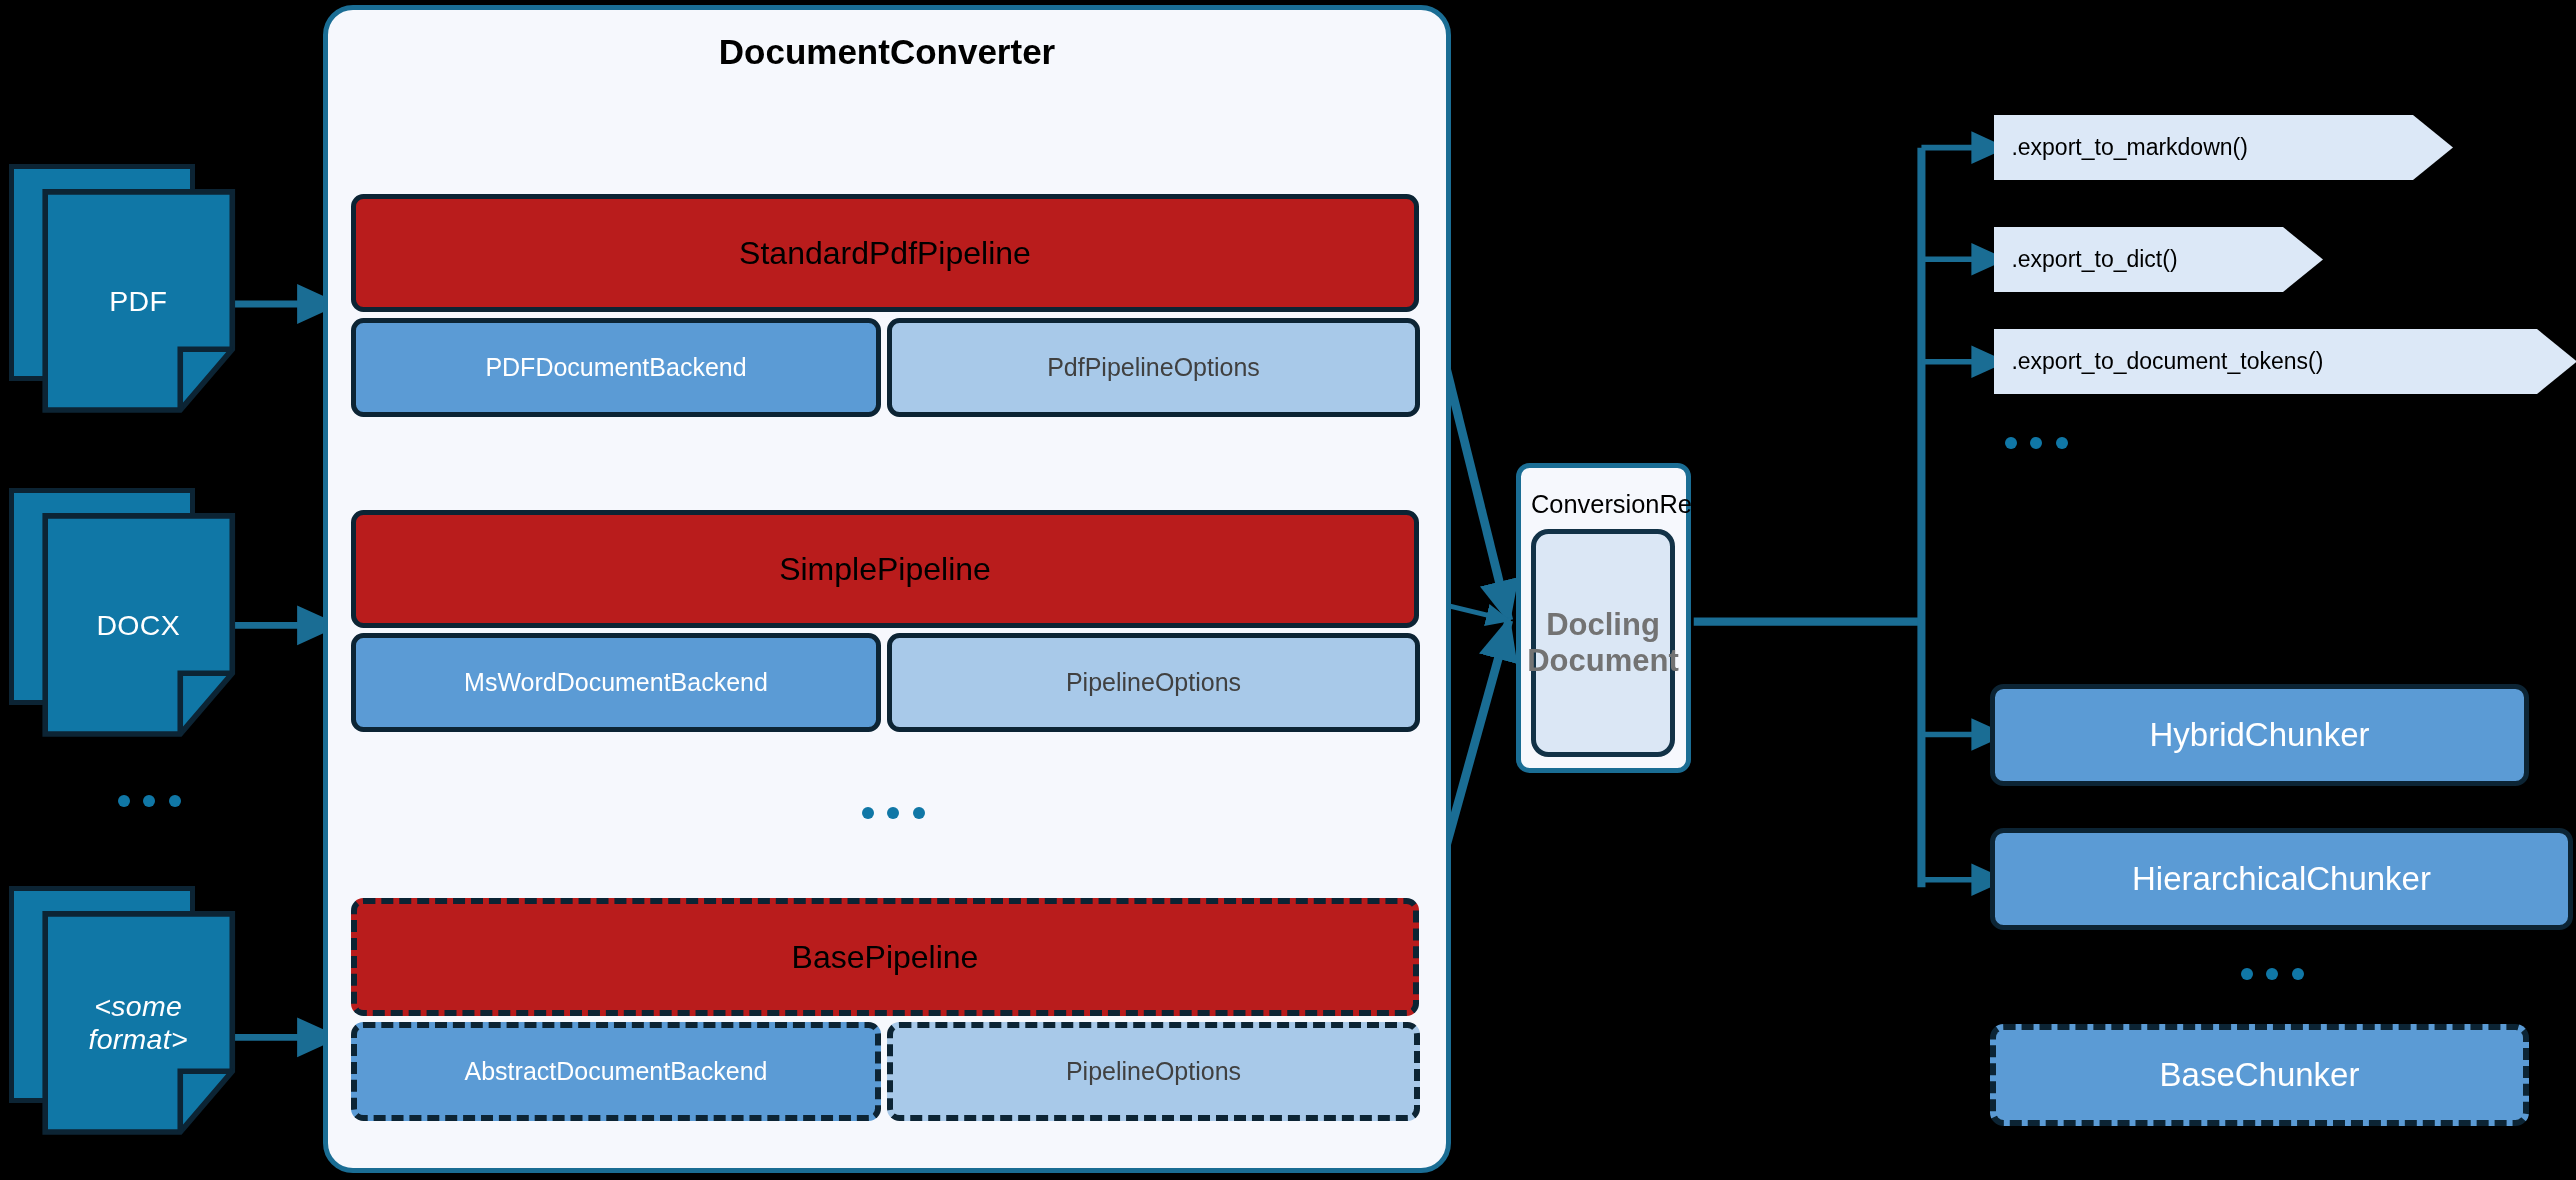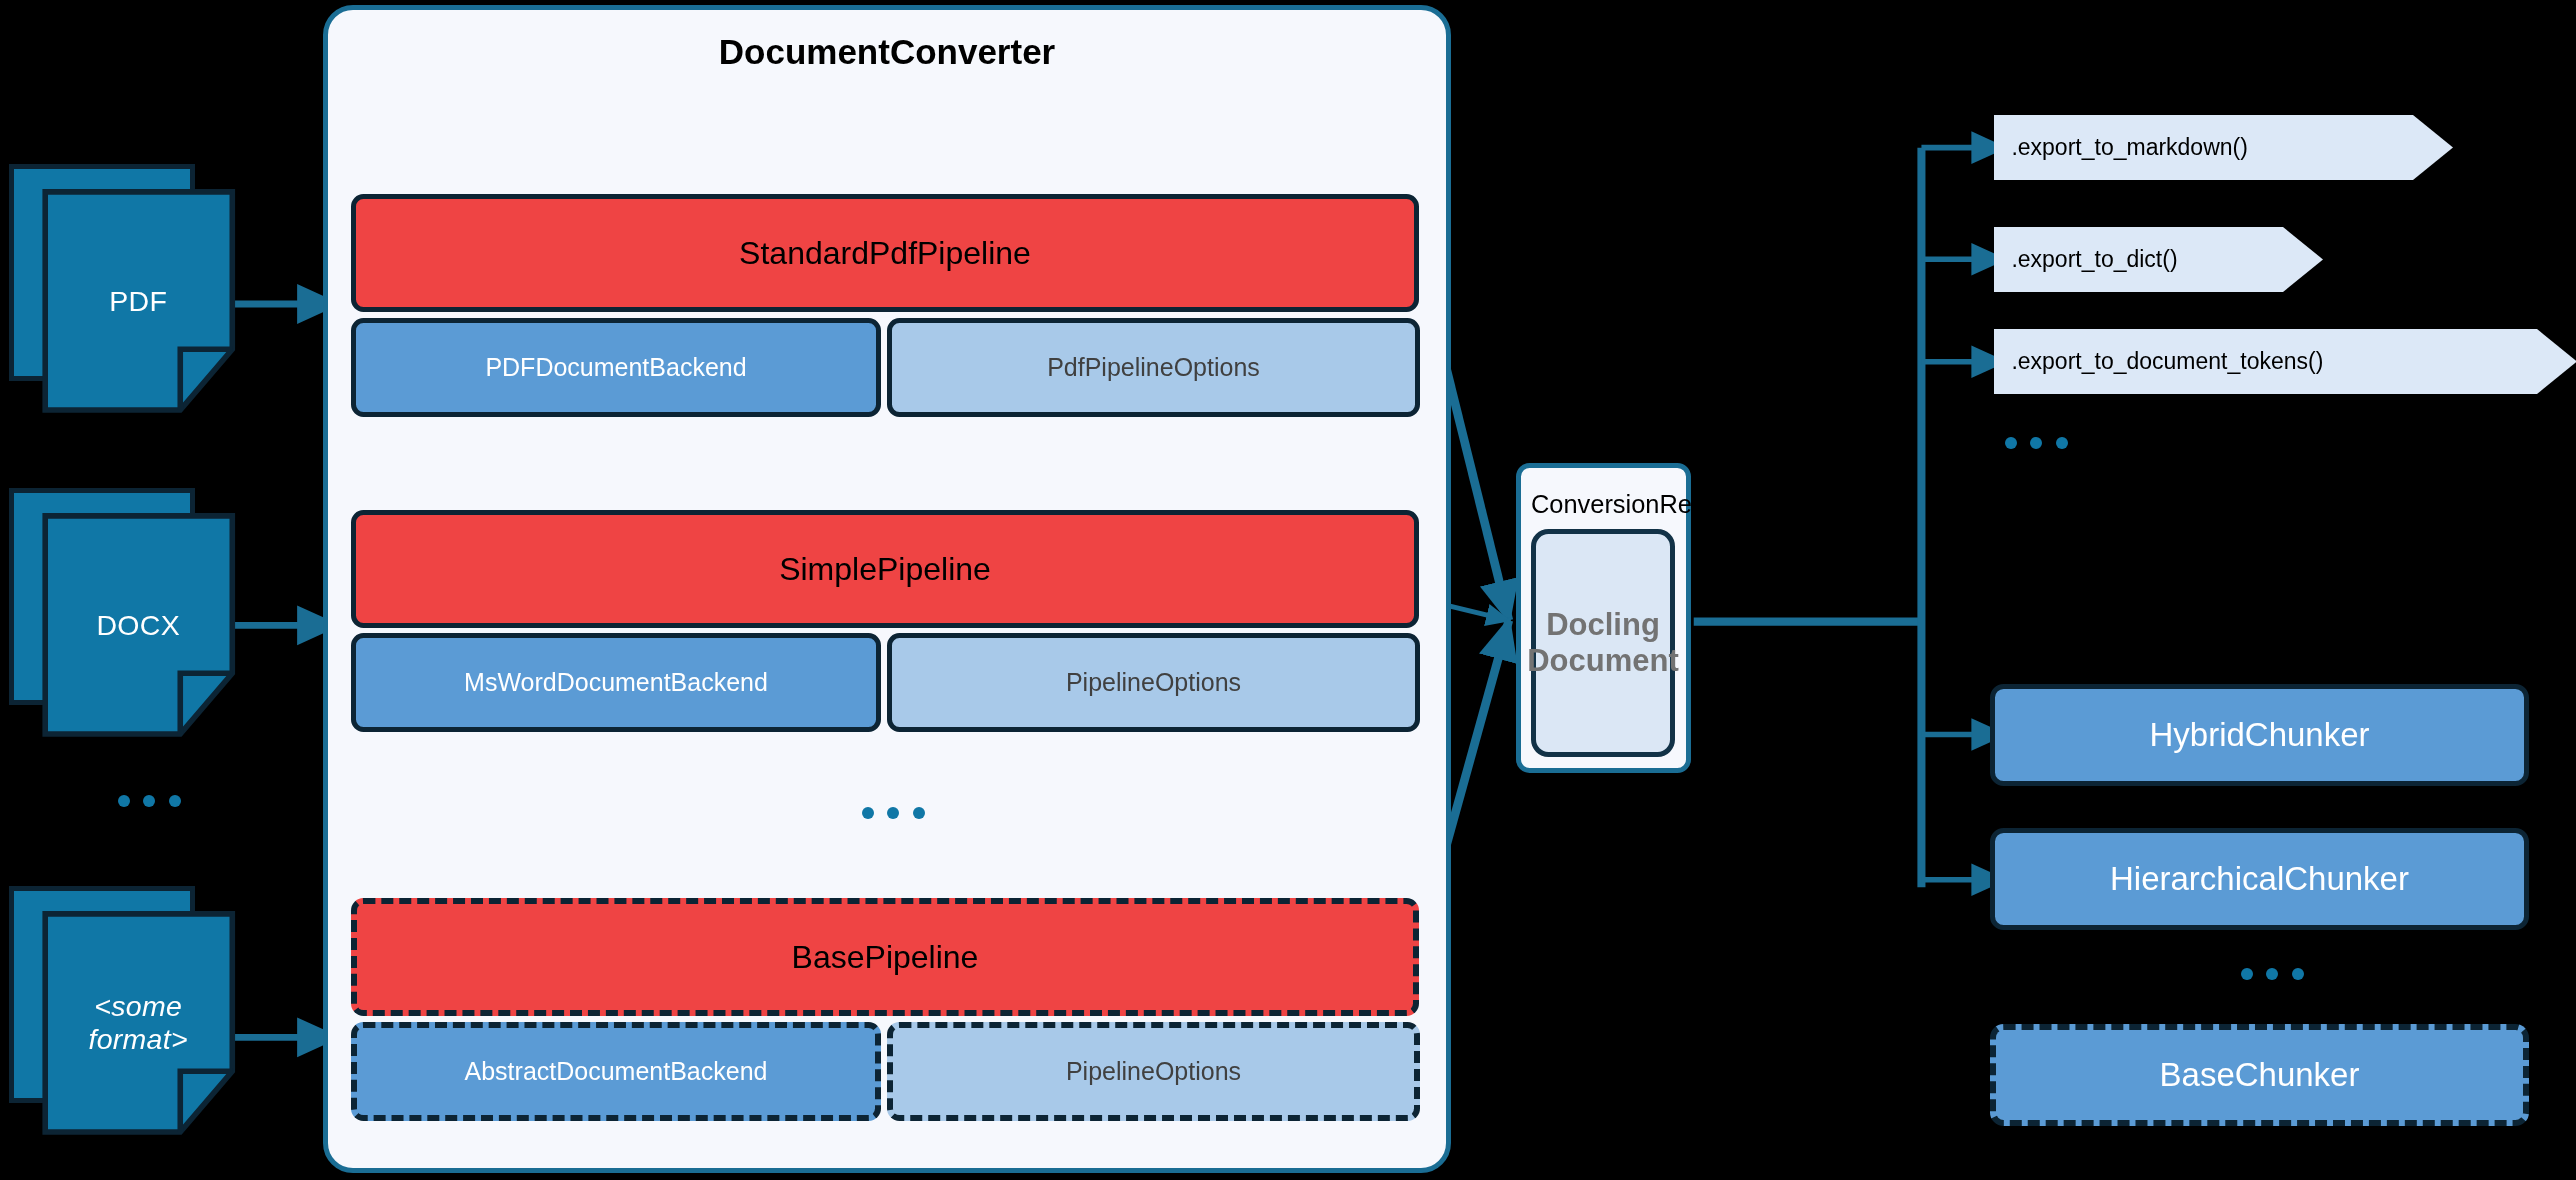--- a/index.html
+++ b/index.html
@@ -21,21 +21,21 @@
       display:flex;align-items:center;justify-content:center;text-align:center;
       color:#fff;font-size:28.5px;line-height:1.15;letter-spacing:0.3px;}
 
   
   #converter{left:323px;top:5px;width:1128px;height:1168px;
       background:#f6f8fd;border:5.6px solid #1a6d94;border-radius:30px;}
   #converter-title{left:323px;top:32px;width:1128px;text-align:center;
       font-size:35px;font-weight:bold;color:#000;}
 
   
-  .pipe-head{background:#ef4444;border:5.6px solid #0c2434;border-radius:12.4px;
+  .pipe-head{background:#b91c1c;border:5.6px solid #0c2434;border-radius:12.4px;
       display:flex;align-items:center;justify-content:center;
       font-size:32px;color:#000;}
   .pipe-head.dashed{border-style:dashed;border-width:6.8px;}
   .pipe-sub{border:5.6px solid #0c2434;border-radius:12.4px;
       display:flex;align-items:center;justify-content:center;font-size:25px;}
   .pipe-sub.dashed{border-style:dashed;border-width:6.8px;}
   .sub-backend{background:#5b9bd5;color:#fff;}
   .sub-options{background:#a8c9e9;color:#404040;}
 
   
@@ -182,21 +182,21 @@
               -webkit-clip-path:polygon(0 0,calc(100% - 40px) 0,100% 50%,calc(100% - 40px) 100%,0 100%);
               clip-path:polygon(0 0,calc(100% - 40px) 0,100% 50%,calc(100% - 40px) 100%,0 100%);">.export_to_document_tokens()</div>
 
   <div class="abs dots" style="left:2005px;top:437px;">
     <i></i>
       <i></i>
       <i></i>
   </div>
 
   <div class="abs chunker" style="left:1990px;top:684px;width:539px;height:102px;">HybridChunker</div>
-  <div class="abs chunker" style="left:1990px;top:828px;width:539px;height:102px;">HierarchicalChunker</div>
+  <div class="abs chunker" style="left:1990px;top:828px;width:583px;height:102px;">HierarchicalChunker</div>
 
   <div class="abs dots" style="left:2241px;top:968px;">
     <i></i>
       <i></i>
       <i></i>
   </div>
 
   <div class="abs chunker dashed" style="left:1990px;top:1024px;width:539px;height:102px;">BaseChunker</div>
 
 </div>

